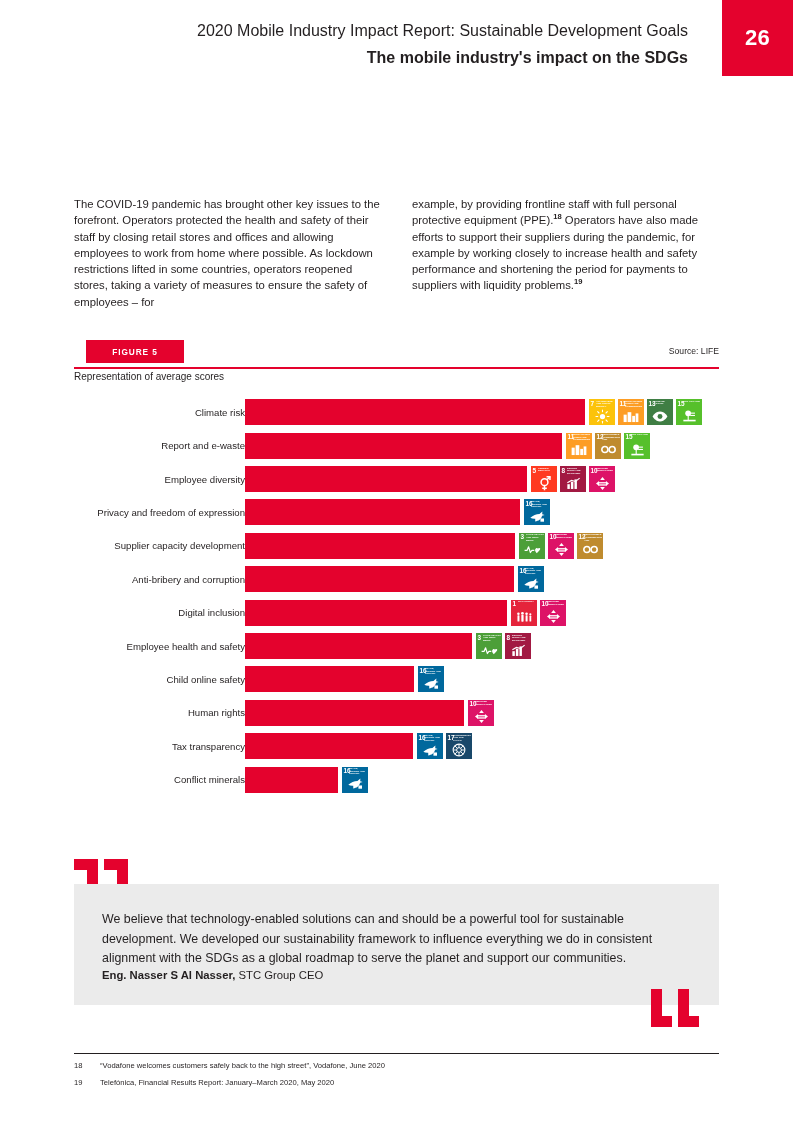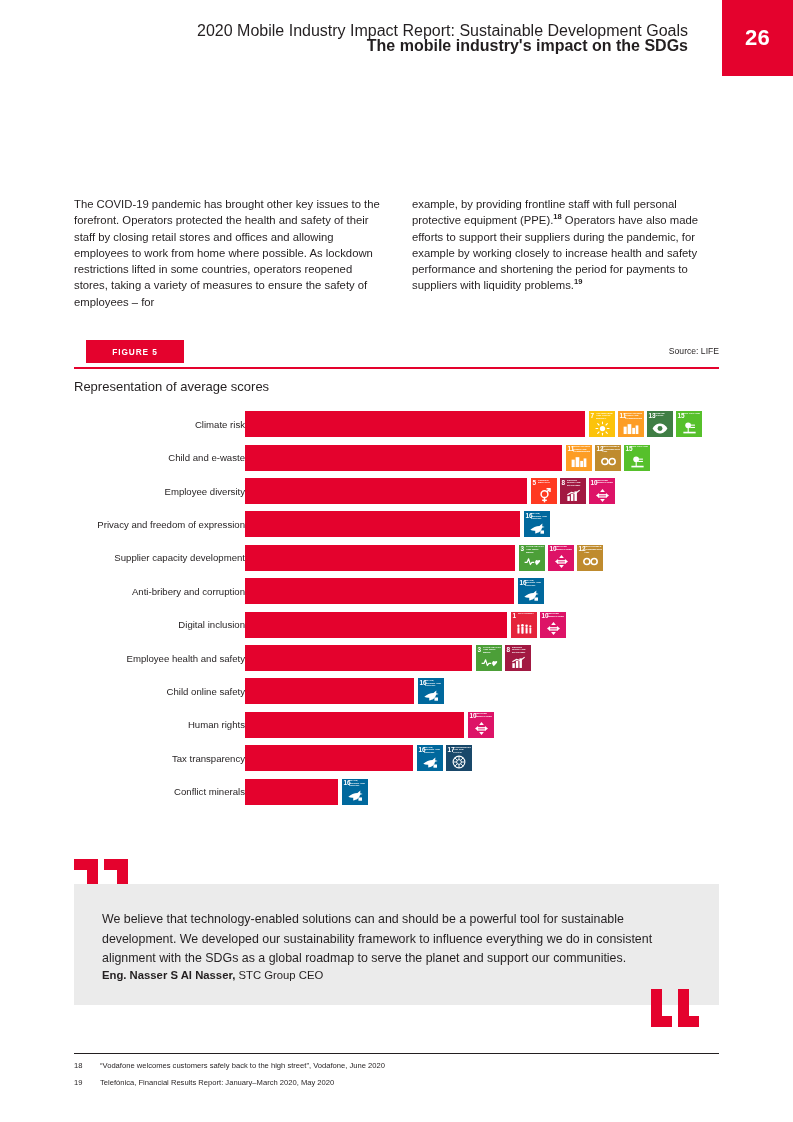--- a/index.html
+++ b/index.html
@@ -12,21 +12,21 @@
   }
   .page { position: relative; width: 793px; height: 1122px; }
 
   
   .header { position: absolute; top: 0; left: 0; width: 793px; height: 80px; }
   .header-text {
     position: absolute; right: 105px; top: 23px;
     text-align: right; line-height: 15px;
   }
   .header-line { font-size: 16px; color: #231f20; font-weight: 400; display: block; }
-  .header-line.bold { font-weight: 700; }
+  .header-line.bold { font-weight: 700; margin-top: 12px; }
   .page-number-box {
     position: absolute; left: 722px; top: 0; width: 71px; height: 76px;
     background: #e4022d; color: #ffffff;
     display: flex; align-items: center; justify-content: center;
   }
   .page-number { font-size: 22px; font-weight: 700; letter-spacing: 0.3px; }
 
   
   .body-cols { position: absolute; left: 74px; top: 196px; width: 645px; display: flex; gap: 31px; }
   .body-col { width: 307px; font-size: 11.3px; line-height: 16.3px; color: #231f20; }
@@ -40,21 +40,21 @@
     background: #e4022d; color: #fff;
     font-size: 8.3px; font-weight: 700; letter-spacing: 0.9px;
     display: flex; align-items: center; justify-content: center;
   }
   .fig-source {
     position: absolute; right: 0; top: 6px;
     font-size: 8.6px; color: #231f20;
   }
   .fig-rule { width: 645px; height: 1.6px; background: #e4022d; margin-top: 1px; }
   .fig-title { margin-top: 12px; font-size: 12.6px; font-weight: 700; color: #000; letter-spacing: -0.1px; }
-  .fig-sub { margin-top: 10px; font-size: 13px; color: #231f20; font-weight: 400; }
+  .fig-sub { margin-top: 2px; font-size: 10px; color: #231f20; font-weight: 400; }
 
   
   .chart { position: relative; margin-top: 14px; width: 645px; }
   .chart-row { position: relative; height: 33.4px; display: flex; align-items: center; }
   .row-label {
     width: 171px; text-align: right; padding-right: 0;
     font-size: 9.6px; color: #231f20; line-height: 11px;
   }
   .bar-wrap { position: relative; flex: 1; height: 26px; display: flex; align-items: center; }
   .bar { height: 26px; background: #e4022d; }
@@ -189,21 +189,21 @@
                     <rect x="2" y="15.5" width="18" height="2.4" fill="#fff"></rect>
                     <rect x="12" y="5" width="7" height="1.6" fill="#fff"></rect>
                     <rect x="12" y="8.4" width="7" height="1.6" fill="#fff"></rect>
                   </svg>
                 </span>
               </div>
             </div>
           </div>
         </div>
         <div class="chart-row">
-          <div class="row-label">Child and e-waste</div>
+          <div class="row-label">Report and e-waste</div>
           <div class="bar-wrap">
             <div class="bar" style="width: 317px; background: rgb(228, 2, 45);"></div>
             <div class="sdg-group">
               <div class="sdg" style="background: rgb(253, 157, 36);">
                 <span class="num">11</span>
                 <span class="ttl">SUSTAINABLE CITIES AND COMMUNITIES</span>
                 <span class="gly">
                   <svg width="16" height="13" viewBox="0 0 26 20">
                     <rect x="1" y="7" width="5" height="12" fill="#fff"></rect>
                     <rect x="7.5" y="3" width="6" height="16" fill="#fff"></rect>

